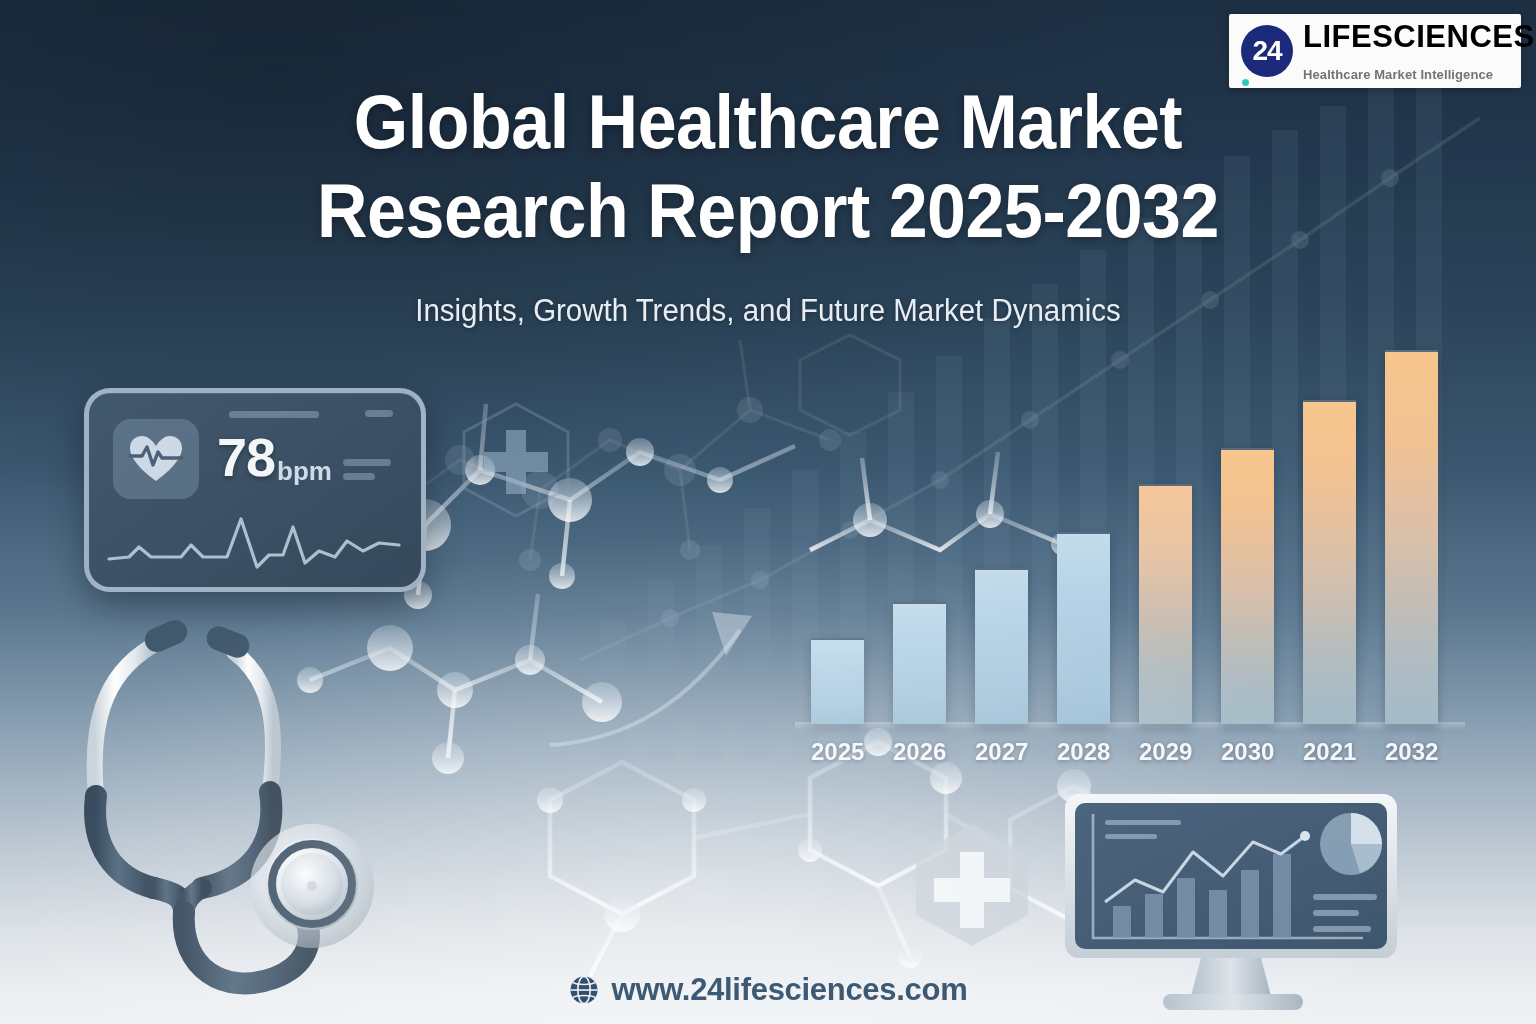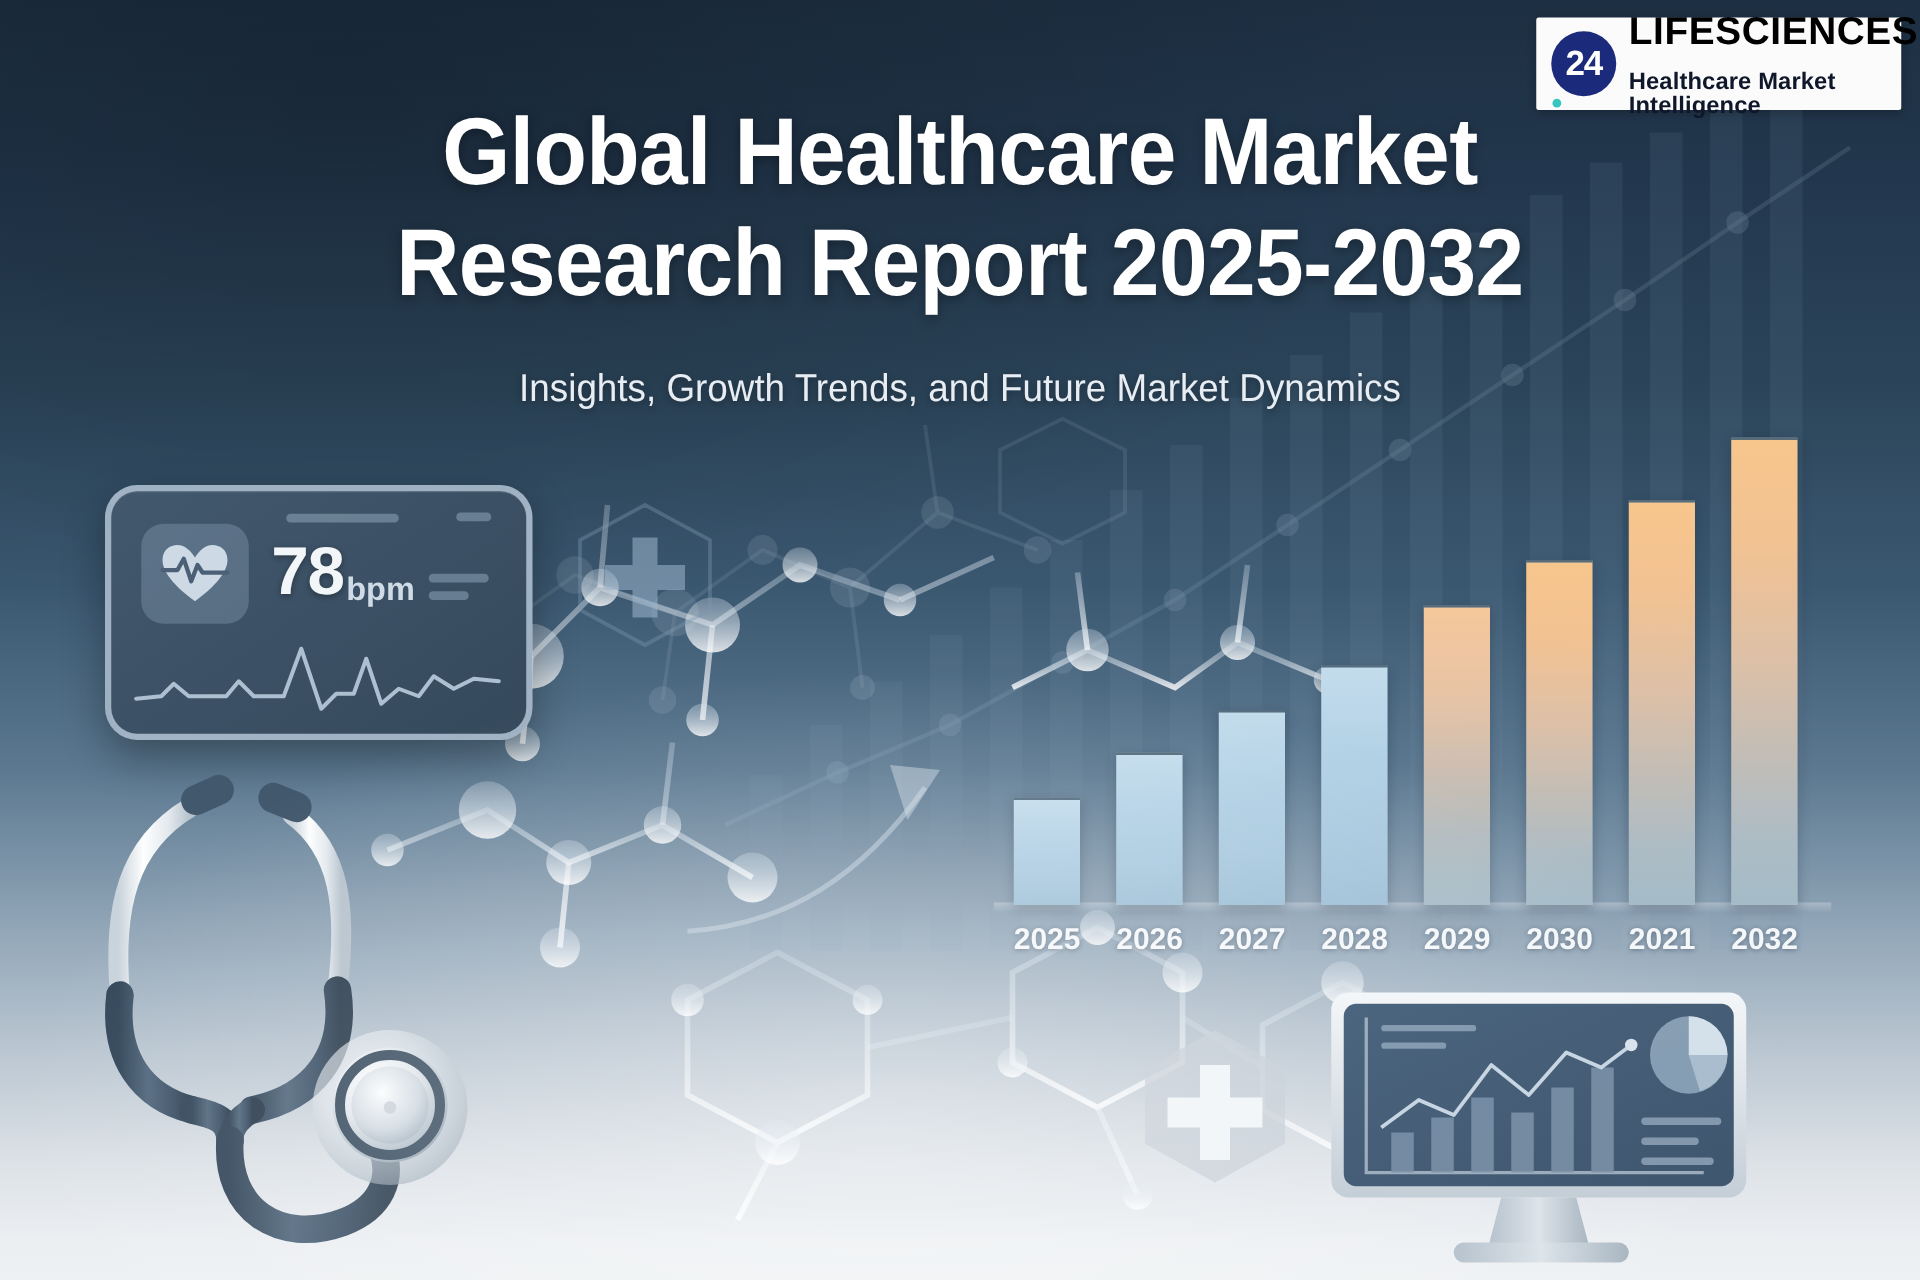--- a/index.html
+++ b/index.html
@@ -49,21 +49,21 @@
   }
   .logo-badge::after{
     content:"";position:absolute;width:7px;height:7px;border-radius:50%;
     background:#35c6c0;margin-top:62px;margin-left:-44px;
   }
   .logo-txt{margin-left:10px;line-height:1;}
   .logo-main{
     color:#000000;font-weight:bold;font-size:31px;letter-spacing:.5px;
   }
   .logo-sub{
-    color:#0f172a;font-weight:bold;font-size:19px;margin-top:16px;letter-spacing:.1px;
+    color:#737373;font-weight:bold;font-size:13px;margin-top:16px;letter-spacing:.1px;
   }
 
   
   .title{
     position:absolute;left:0;right:0;top:78px;text-align:center;
     color:#ffffff;
     font-family:"Liberation Sans Narrow","Liberation Sans","DejaVu Sans Condensed",sans-serif;
     font-weight:bold;font-size:76px;line-height:1.17;
     letter-spacing:-0.5px;
     transform:scaleX(.92);
@@ -434,14 +434,26 @@
       <div class="logo-sub">Healthcare Market Intelligence</div>
     </div>
   </div>
 
   <div class="title">
     <span>Global Healthcare Market</span>
     <span class="l2">Research Report 2025-2032</span>
   </div>
   <div class="subtitle">Insights, Growth Trends, and Future Market Dynamics</div>
 
+  <div class="footer">
+    <svg width="30" height="30" viewBox="0 0 30 30">
+      <circle cx="15" cy="15" r="13.5" fill="#33506c"></circle>
+      <g fill="none" stroke="#eef2f6" stroke-width="1.6">
+        <ellipse cx="15" cy="15" rx="6.2" ry="13.5"></ellipse>
+        <line x1="1.5" y1="15" x2="28.5" y2="15"></line>
+        <path d="M3.6 7.4 C8 10.2 22 10.2 26.4 7.4"></path>
+        <path d="M3.6 22.6 C8 19.8 22 19.8 26.4 22.6"></path>
+      </g>
+    </svg>
+    <span class="footer-url">www.24lifesciences.com</span>
+  </div>
 
 </div>
 
 </body></html>

